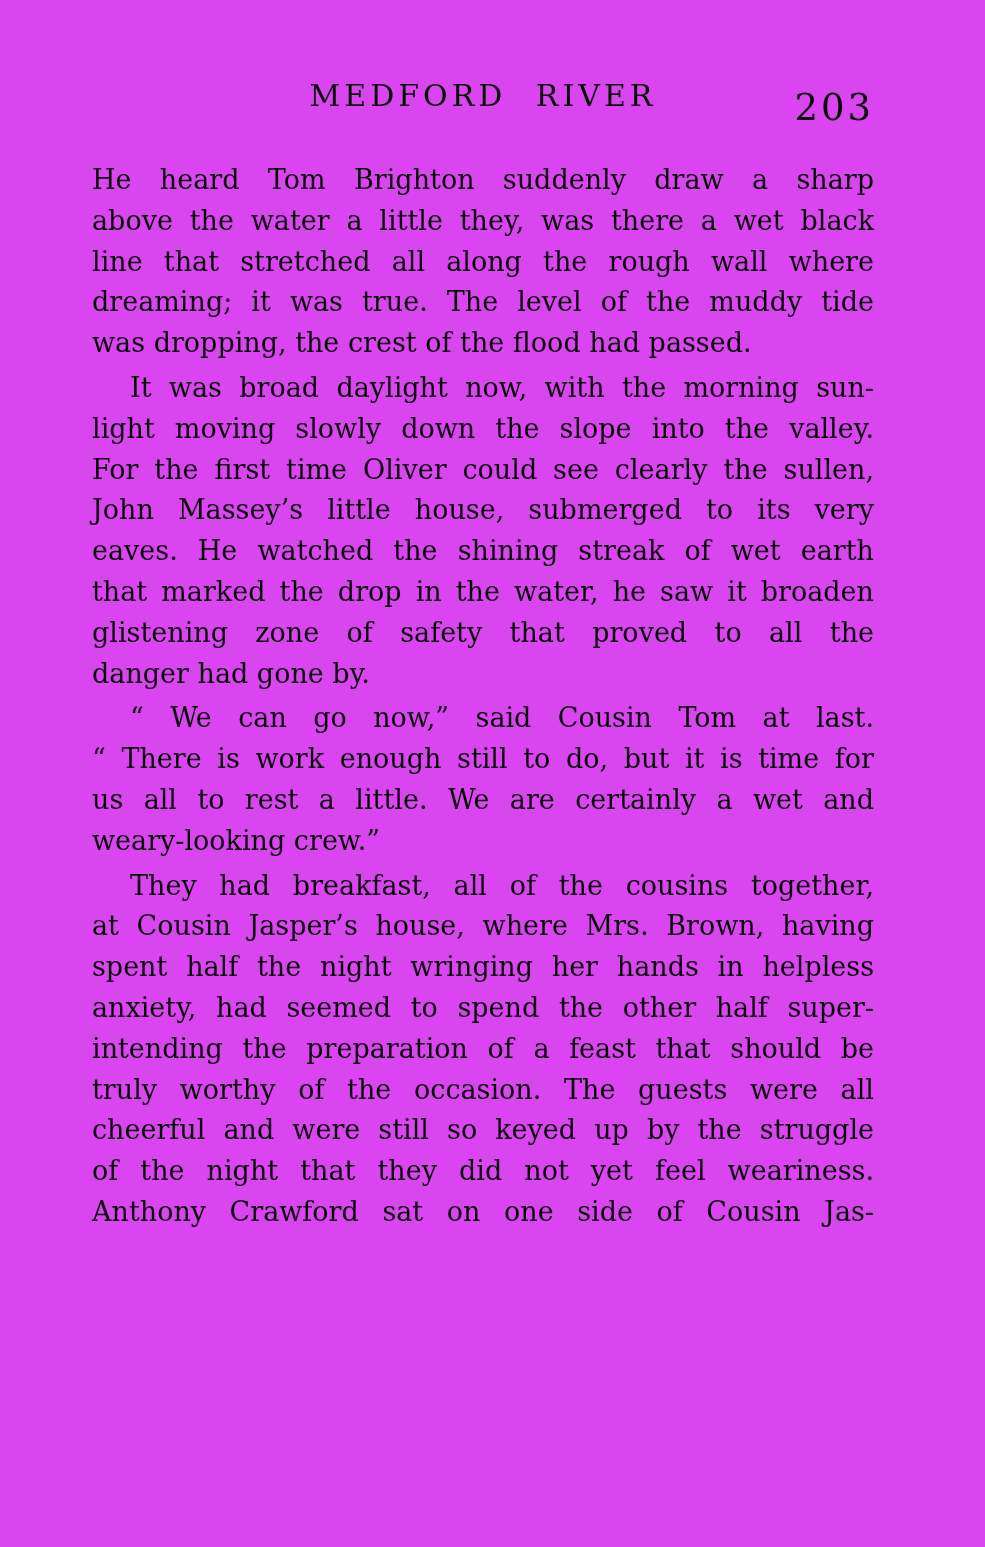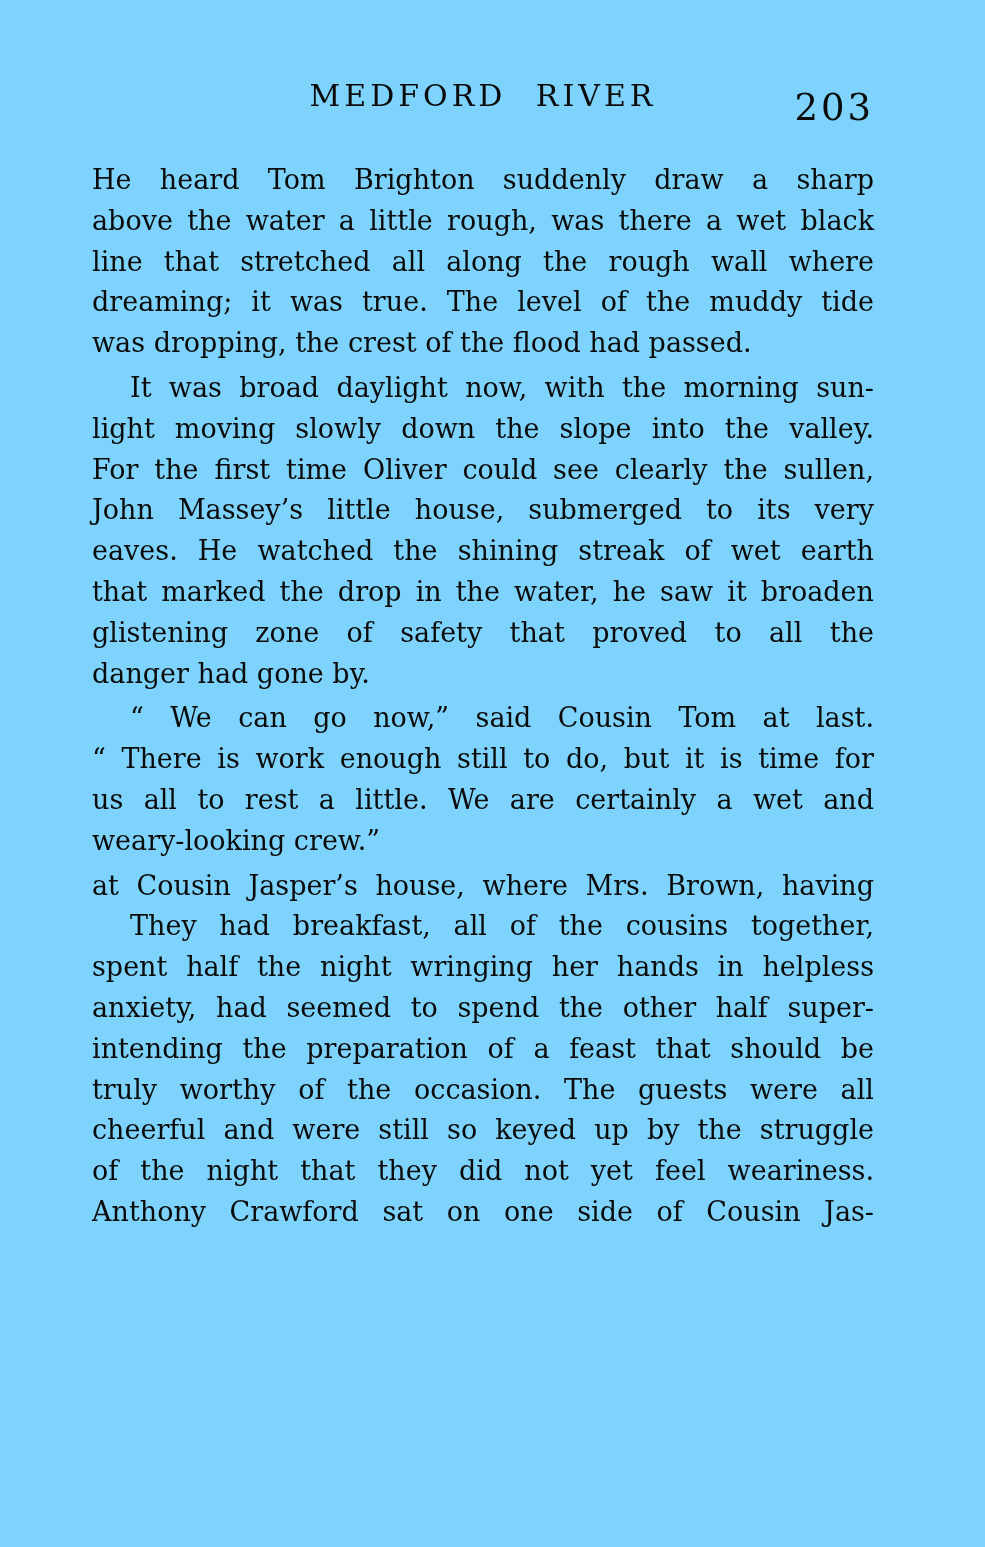--- a/index.html
+++ b/index.html
@@ -4,21 +4,21 @@
 <style>
   html, body {
     margin: 0;
     padding: 0;
     background: #ffffff;
   }
   .page {
     position: relative;
     width: 985px;
     height: 1547px;
-    background: #7dd3fc;
+    background: #d946ef;
     font-family: "DejaVu Serif", "Liberation Serif", serif;
     color: #0b0b0b;
     overflow: hidden;
   }
   .header {
     position: absolute;
     left: 88px;
     top: 78px;
     width: 790px;
     height: 44px;
@@ -65,21 +65,21 @@
 <body>
 
 <div class="page">
   <div class="header">
     <div class="running-title">MEDFORD RIVER</div>
     <div class="page-number">203</div>
   </div>
   <div class="body-text" id="body-text">
       <div class="paragraph">
         <div class="line">He heard Tom Brighton suddenly draw a sharp</div>
-        <div class="line">above the water a little rough, was there a wet black</div>
+        <div class="line">above the water a little they, was there a wet black</div>
         <div class="line">line that stretched all along the rough wall where</div>
         <div class="line">dreaming; it was true.  The level of the muddy tide</div>
         <div class="line last">was dropping, the crest of the flood had passed.</div>
       </div>
       <div class="paragraph">
         <div class="line indent">It was broad daylight now, with the morning sun-</div>
         <div class="line">light moving slowly down the slope into the valley.</div>
         <div class="line">For the first time Oliver could see clearly the sullen,</div>
         <div class="line">John Massey’s little house, submerged to its very</div>
         <div class="line">eaves.  He watched the shining streak of wet earth</div>
@@ -87,22 +87,22 @@
         <div class="line">glistening zone of safety that proved to all the</div>
         <div class="line last">danger had gone by.</div>
       </div>
       <div class="paragraph">
         <div class="line indent">“ We can go now,” said Cousin Tom at last.</div>
         <div class="line">“ There is work enough still to do, but it is time for</div>
         <div class="line">us all to rest a little.  We are certainly a wet and</div>
         <div class="line last">weary-looking crew.”</div>
       </div>
       <div class="paragraph">
+        <div class="line indent">They had breakfast, all of the cousins together,</div>
         <div class="line">at Cousin Jasper’s house, where Mrs. Brown, having</div>
-        <div class="line indent">They had breakfast, all of the cousins together,</div>
         <div class="line">spent half the night wringing her hands in helpless</div>
         <div class="line">anxiety, had seemed to spend the other half super-</div>
         <div class="line">intending the preparation of a feast that should be</div>
         <div class="line">truly worthy of the occasion.  The guests were all</div>
         <div class="line">cheerful and were still so keyed up by the struggle</div>
         <div class="line">of the night that they did not yet feel weariness.</div>
         <div class="line">Anthony Crawford sat on one side of Cousin Jas-</div>
       </div>
     </div>
 </div>

